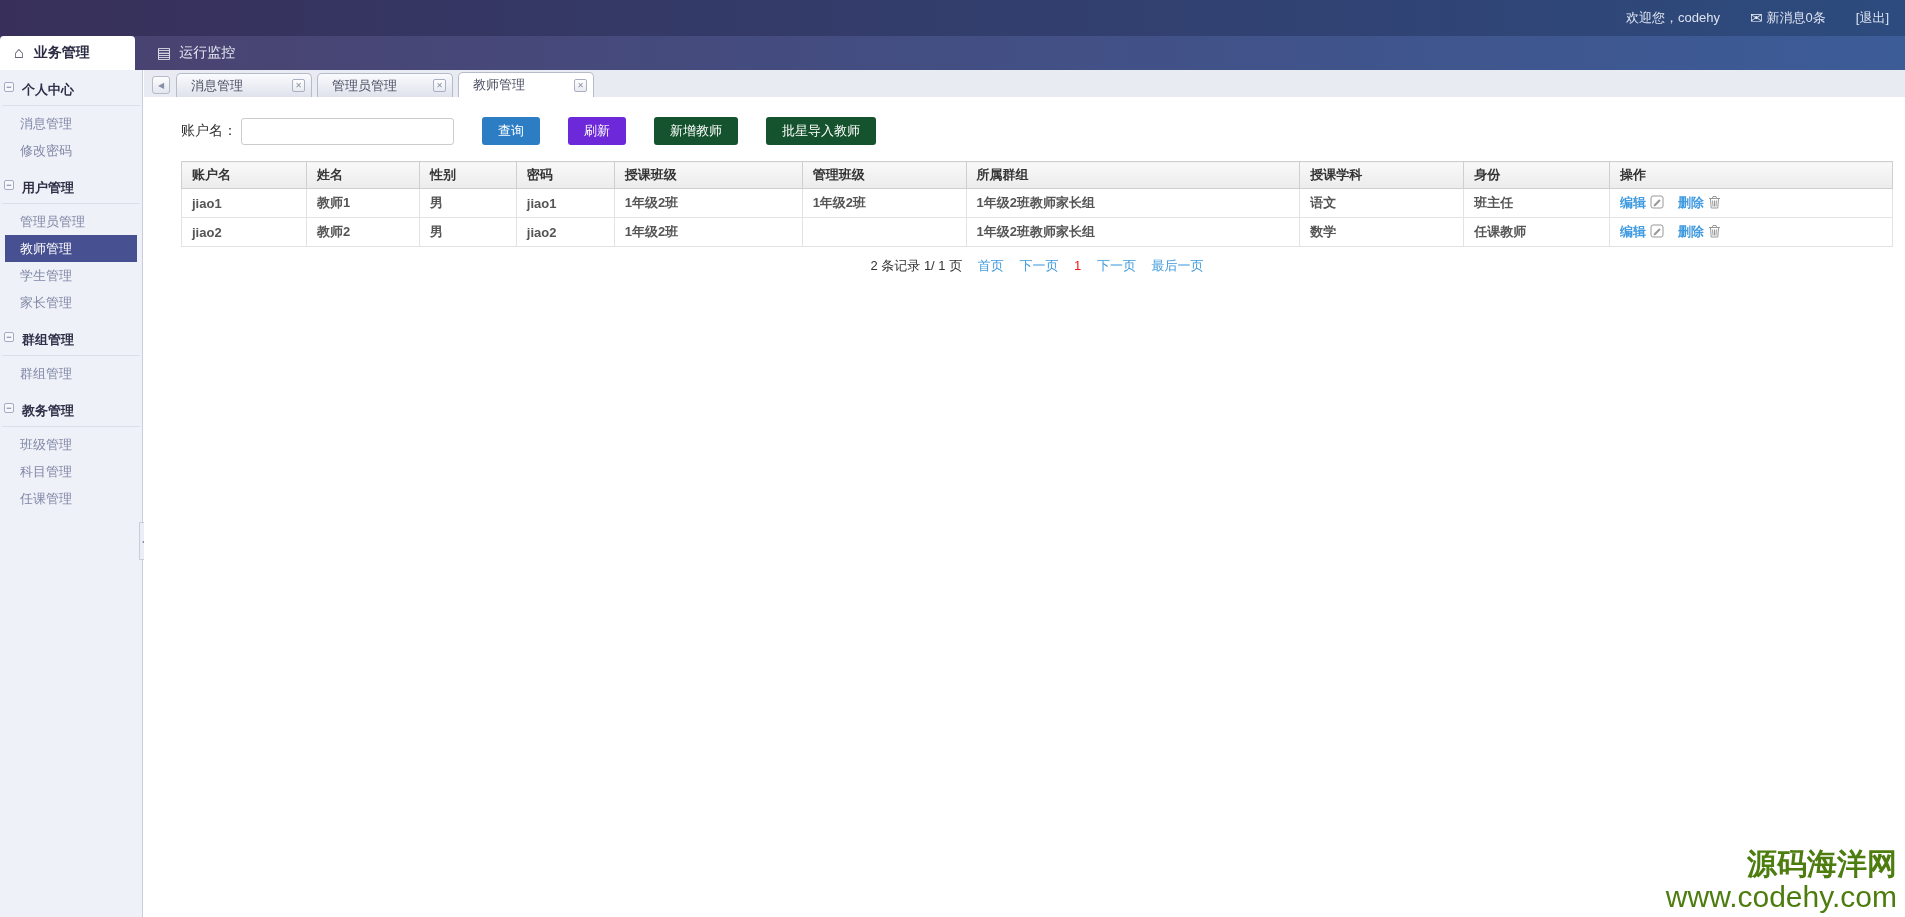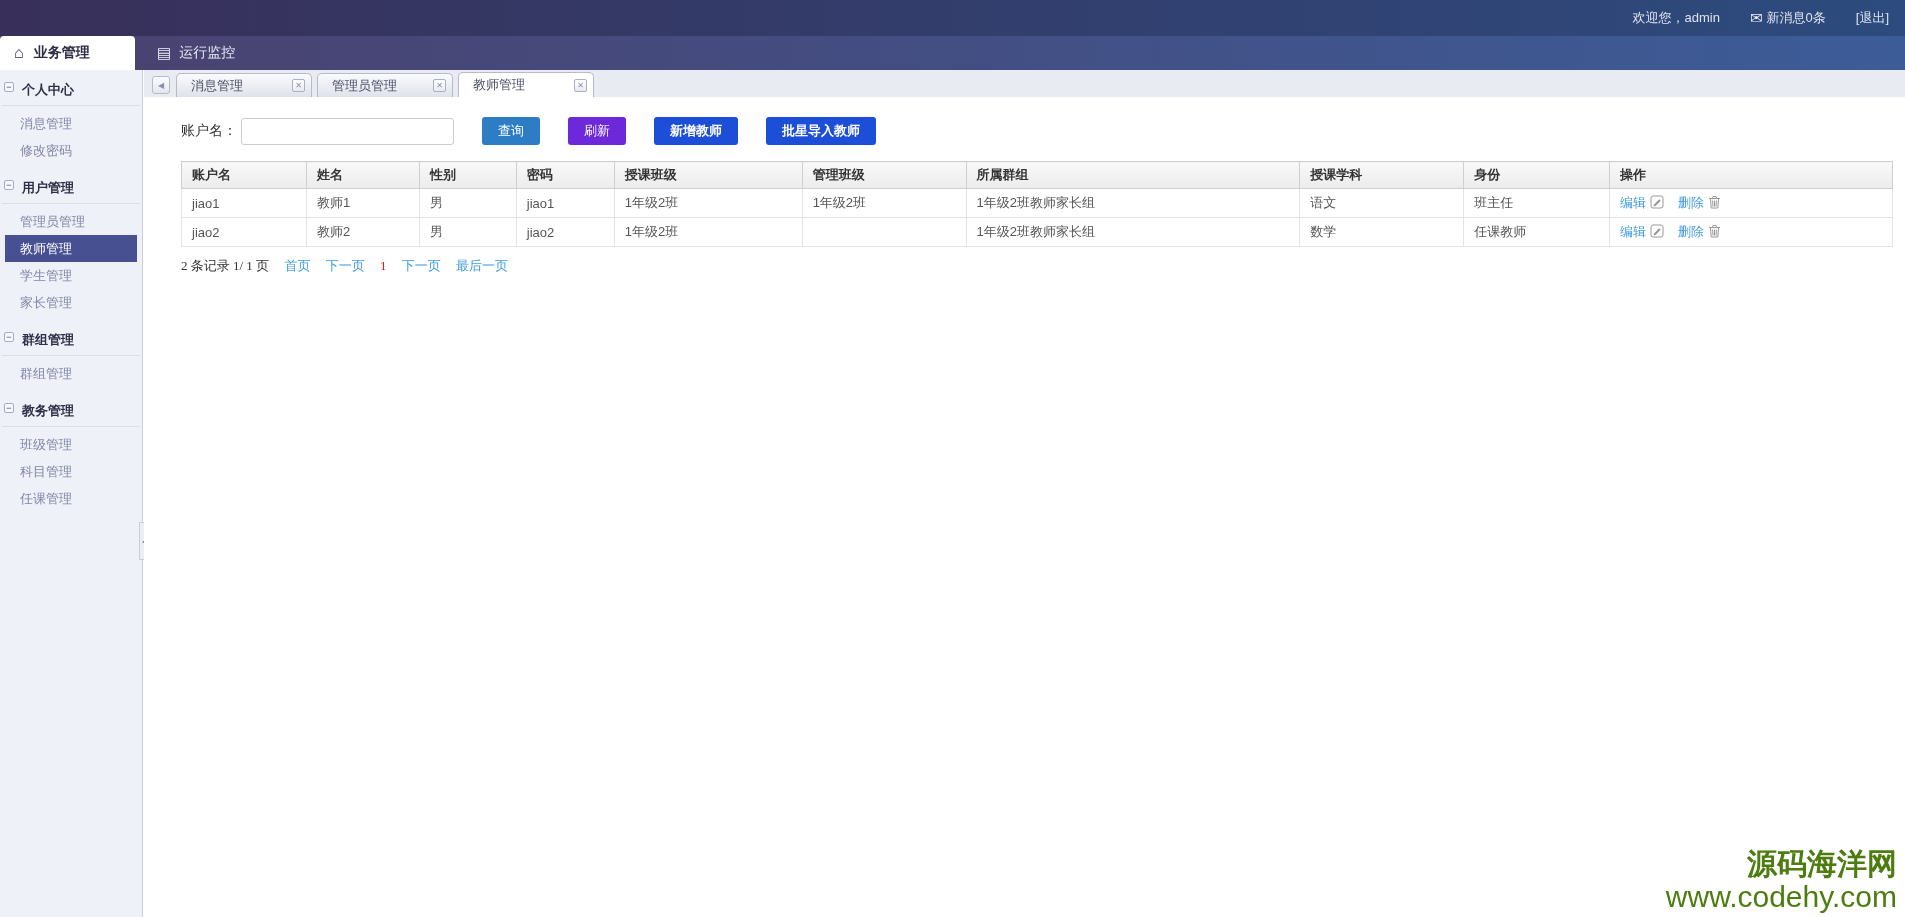--- a/index.html
+++ b/index.html
@@ -61,45 +61,45 @@
   .content { padding:20px 12px 0 37px; }
 
   
   .toolbar { display:flex; align-items:center; font-size:14px; color:#333; }
   .toolbar input { width:213px; height:27px; border:1px solid #ccc; border-radius:3px;
     margin-left:4px; padding:0 6px; font-size:13px; }
   .btn { height:28px; border:none; border-radius:3px; color:#fff; font-size:13px;
     padding:0 16px; margin-left:28px; cursor:pointer; }
   .btn-query { background:#2d7dc5; }
   .btn-refresh { background:#6d28d9; }
-  .btn-green { background:#1d4ed8;font-weight:bold; }
+  .btn-green { background:#14532d; }
 
   
   table { border-collapse:collapse; width:1712px; margin-top:16px; font-size:13px; }
   thead th { background:linear-gradient(#f9f9f9,#ececec); border:1px solid #cfcfcf;
     text-align:left; font-weight:bold; color:#333; height:27px; padding:0 10px; }
-  tbody td { border:1px solid #e3e3e3; border-top:none; color:#555; height:29px; padding:0 10px; }
+  tbody td { border:1px solid #e3e3e3; border-top:none; color:#555; height:29px; padding:0 10px;font-weight:bold; }
   .oplink { color:#419be0; text-decoration:none; margin-right:4px; cursor:pointer; }
   .opico { vertical-align:-2px; margin-right:14px; cursor:pointer; }
 
   
-  .pager { width:1712px; margin-top:10px; text-align:left; font-size:13px; color:#333;font-family:Liberation Serif, serif; }
+  .pager { width:1712px; margin-top:10px; text-align:center; font-size:13px; color:#333; }
   .pager a { color:#3e9bdc; text-decoration:none; margin-left:12px; cursor:pointer; }
   .pager .cur { color:#f01616; margin-left:12px; }
 
   
   .wm { position:absolute; right:8px; bottom:4px; text-align:right; color:#4d7c0f; line-height:1.1; }
   .wm .l1 { font-size:30px; font-weight:bold; }
   .wm .l2 { font-size:30px; }
 </style>
 </head>
 <body>
 
 <div class="topbar">
-  <span class="item">欢迎您，admin</span>
+  <span class="item">欢迎您，codehy</span>
   <span class="item">
     <span class="envelope">✉</span>
     <span>新消息0条</span>
   </span>
   <span class="item">[退出]</span>
 </div>
 
 <div class="navbar">
   <div class="nav-tab-active">
     <span class="home-ico">⌂</span>

